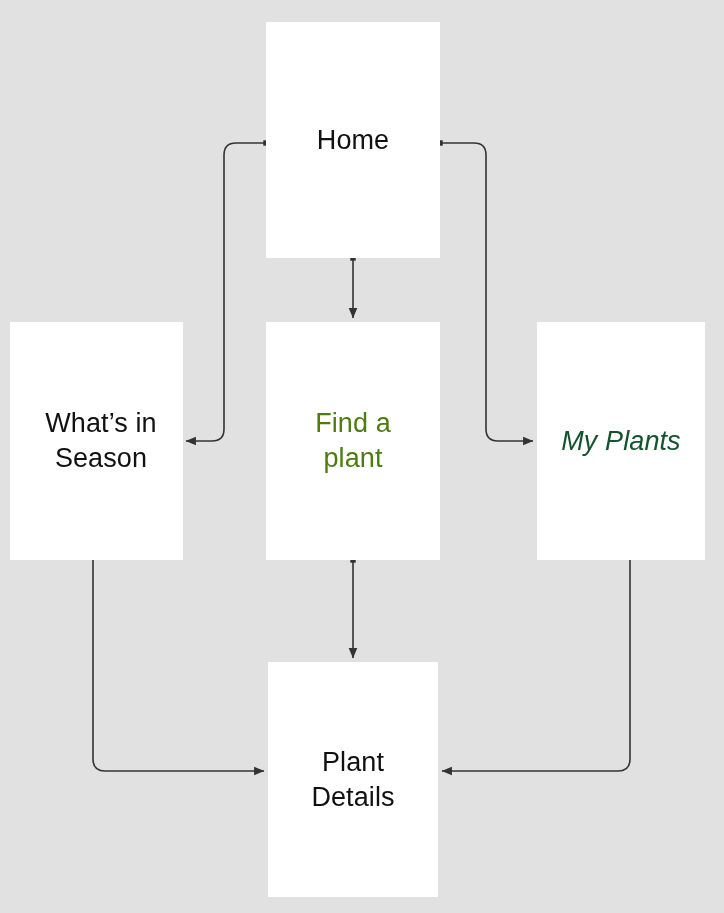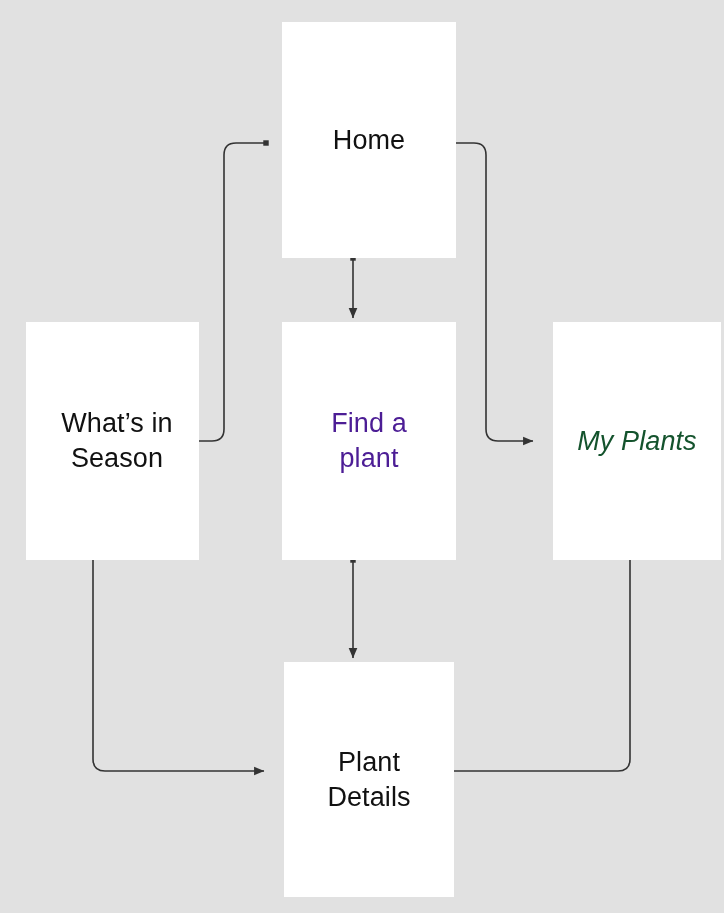--- a/index.html
+++ b/index.html
@@ -29,21 +29,20 @@
     pointer-events: none;
   }
   .node {
     position: absolute;
     background: #ffffff;
     display: flex;
     align-items: center;
     justify-content: center;
     text-align: center;
     box-sizing: border-box;
-    margin-left: 16px;
   }
   .node-label {
     font-size: 27px;
     line-height: 1.28;
     color: #111111;
     letter-spacing: 0.1px;
     white-space: pre-line;
     font-weight: 400;
   }
 
@@ -88,21 +87,21 @@
   <div class="node" id="node-home" style="background: rgb(255, 255, 255);">
     <span class="node-label" style="color: rgb(17, 17, 17);">Home</span>
   </div>
 
   <div class="node" id="node-season" style="background: rgb(255, 255, 255); padding-left: 9px;">
     <span class="node-label" style="color: rgb(17, 17, 17);">What’s in
 Season</span>
   </div>
 
   <div class="node" id="node-find" style="background: rgb(255, 255, 255);">
-    <span class="node-label" style="color: #4c1d95;">Find a
+    <span class="node-label" style="color: #4d7c0f;">Find a
 plant</span>
   </div>
 
   <div class="node" id="node-myplants" style="background: rgb(255, 255, 255);">
     <span class="node-label" style="color: #14532d; font-style: italic;">My Plants</span>
   </div>
 
   <div class="node" id="node-details" style="background: rgb(255, 255, 255);">
     <span class="node-label" style="color: rgb(17, 17, 17);">Plant
 Details</span>

